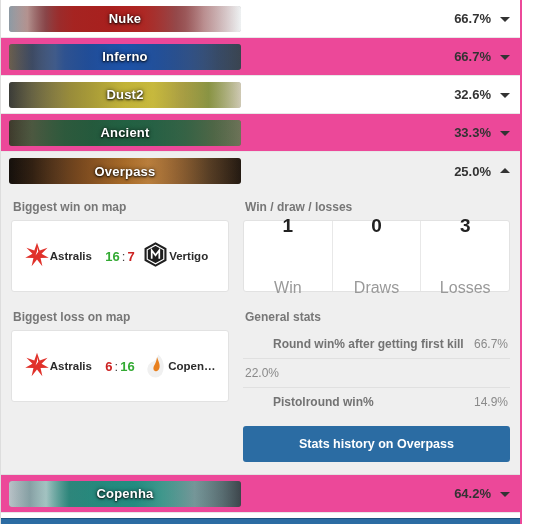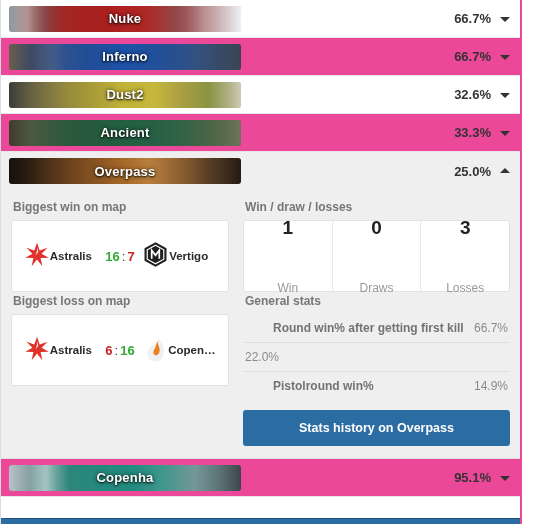--- a/index.html
+++ b/index.html
@@ -142,21 +142,21 @@
   .col-left { width: 218px; flex: 0 0 218px; }
   .col-right { flex: 1 1 auto; }
 
   .sec-title {
     font-size: 12px;
     color: #777777;
     font-weight: bold;
     margin-bottom: 6px;
     margin-left: 2px;
   }
-  .sec-title.mt { margin-top: 2px; }
+  .sec-title.mt { margin-top: 18px; }
 
   .match-card {
     background: #ffffff;
     border: 1px solid #e2e2e2;
     border-radius: 3px;
     height: 72px;
     display: flex;
     align-items: center;
     justify-content: space-around;
     padding: 0 8px;
@@ -209,21 +209,21 @@
     border-right: 1px solid #e8e8e8;
   }
   .wdl-cell:last-child { border-right: none; }
   .wdl-num {
     font-size: 19px;
     font-weight: bold;
     color: #222222;
     line-height: 1.15;
   }
   .wdl-lbl {
-    font-size: 12px;
+    font-size: 16px;
     color: #999999;
     margin-top: 43px;
   }
 
   .stat-row {
     display: flex;
     align-items: center;
     justify-content: space-between;
     padding: 7px 2px;
     border-bottom: 1px solid #e0e0e0;
@@ -418,18 +418,18 @@
     </div>
   </div>
 
   <div class="map-row alt">
     <div class="map-banner">
       <div class="photo ph-vertigo"></div>
       <div class="tint t-vertigo"></div>
       <span class="label">Copenha</span>
     </div>
     <div class="row-spacer"></div>
-    <span class="map-pct">95.1%</span>
+    <span class="map-pct">64.2%</span>
     <span class="chev"></span>
   </div>
 
   <div class="bottom-bar"></div>
 </div>
 
 </body></html>

